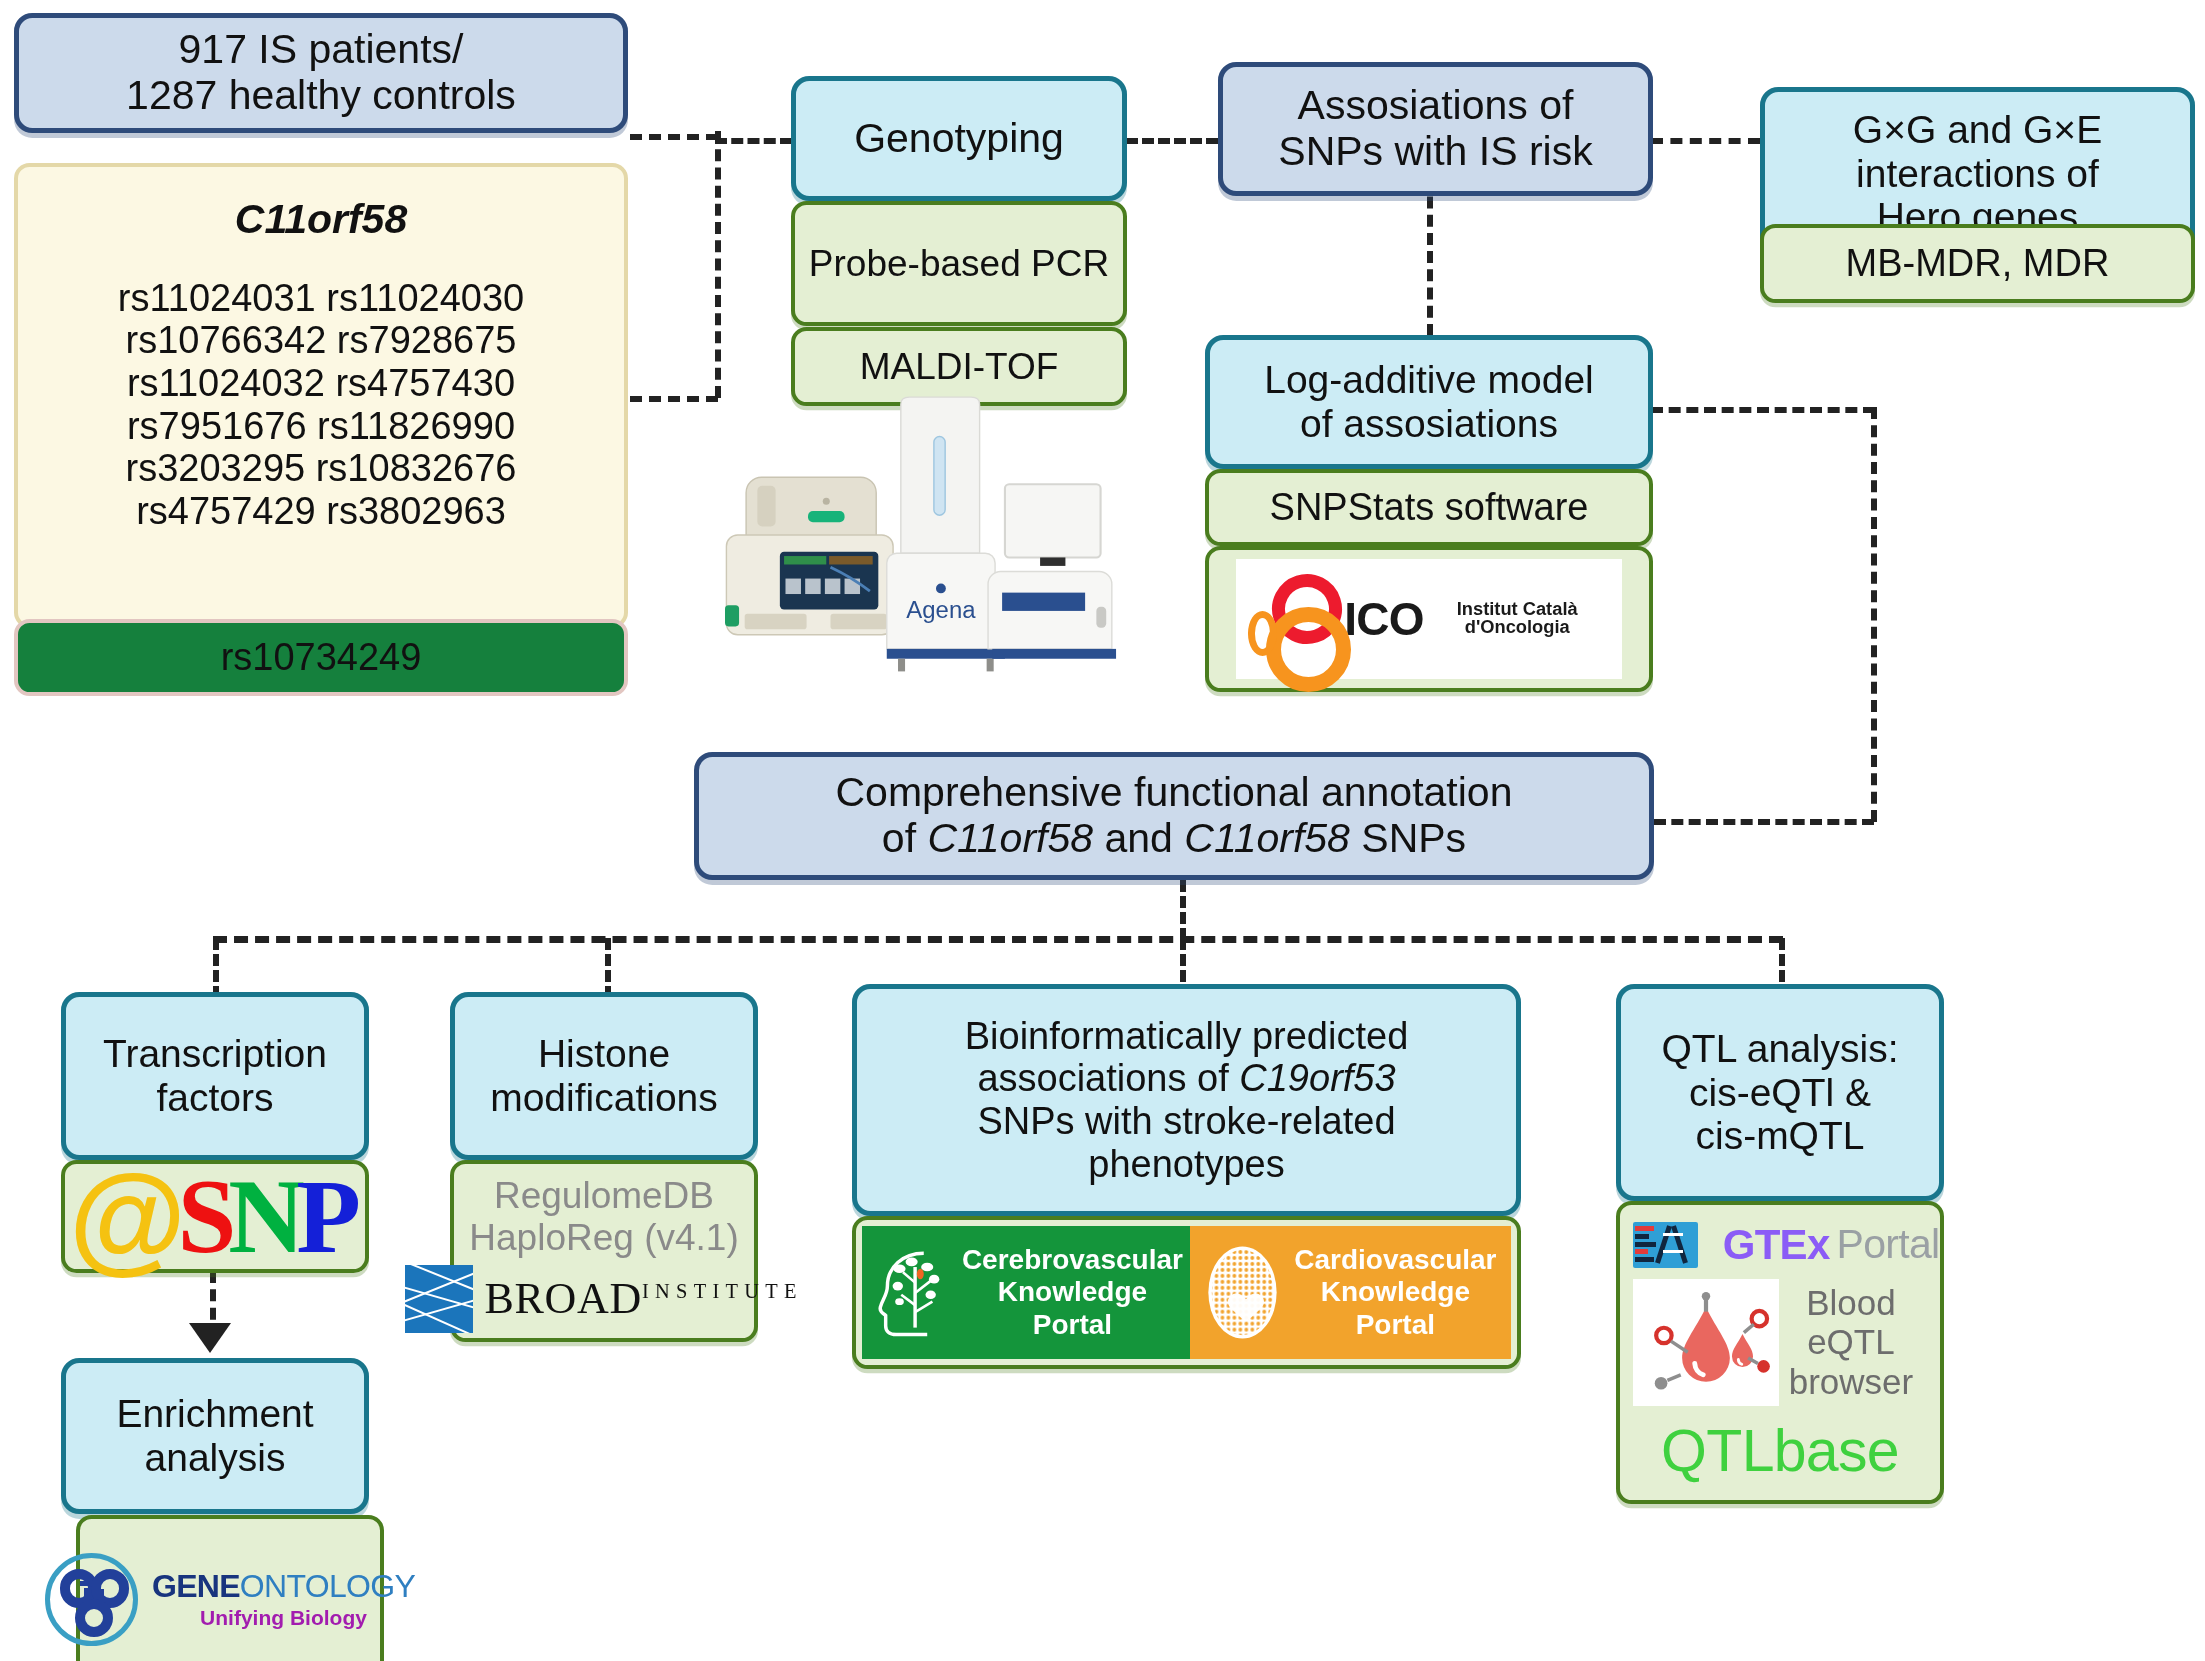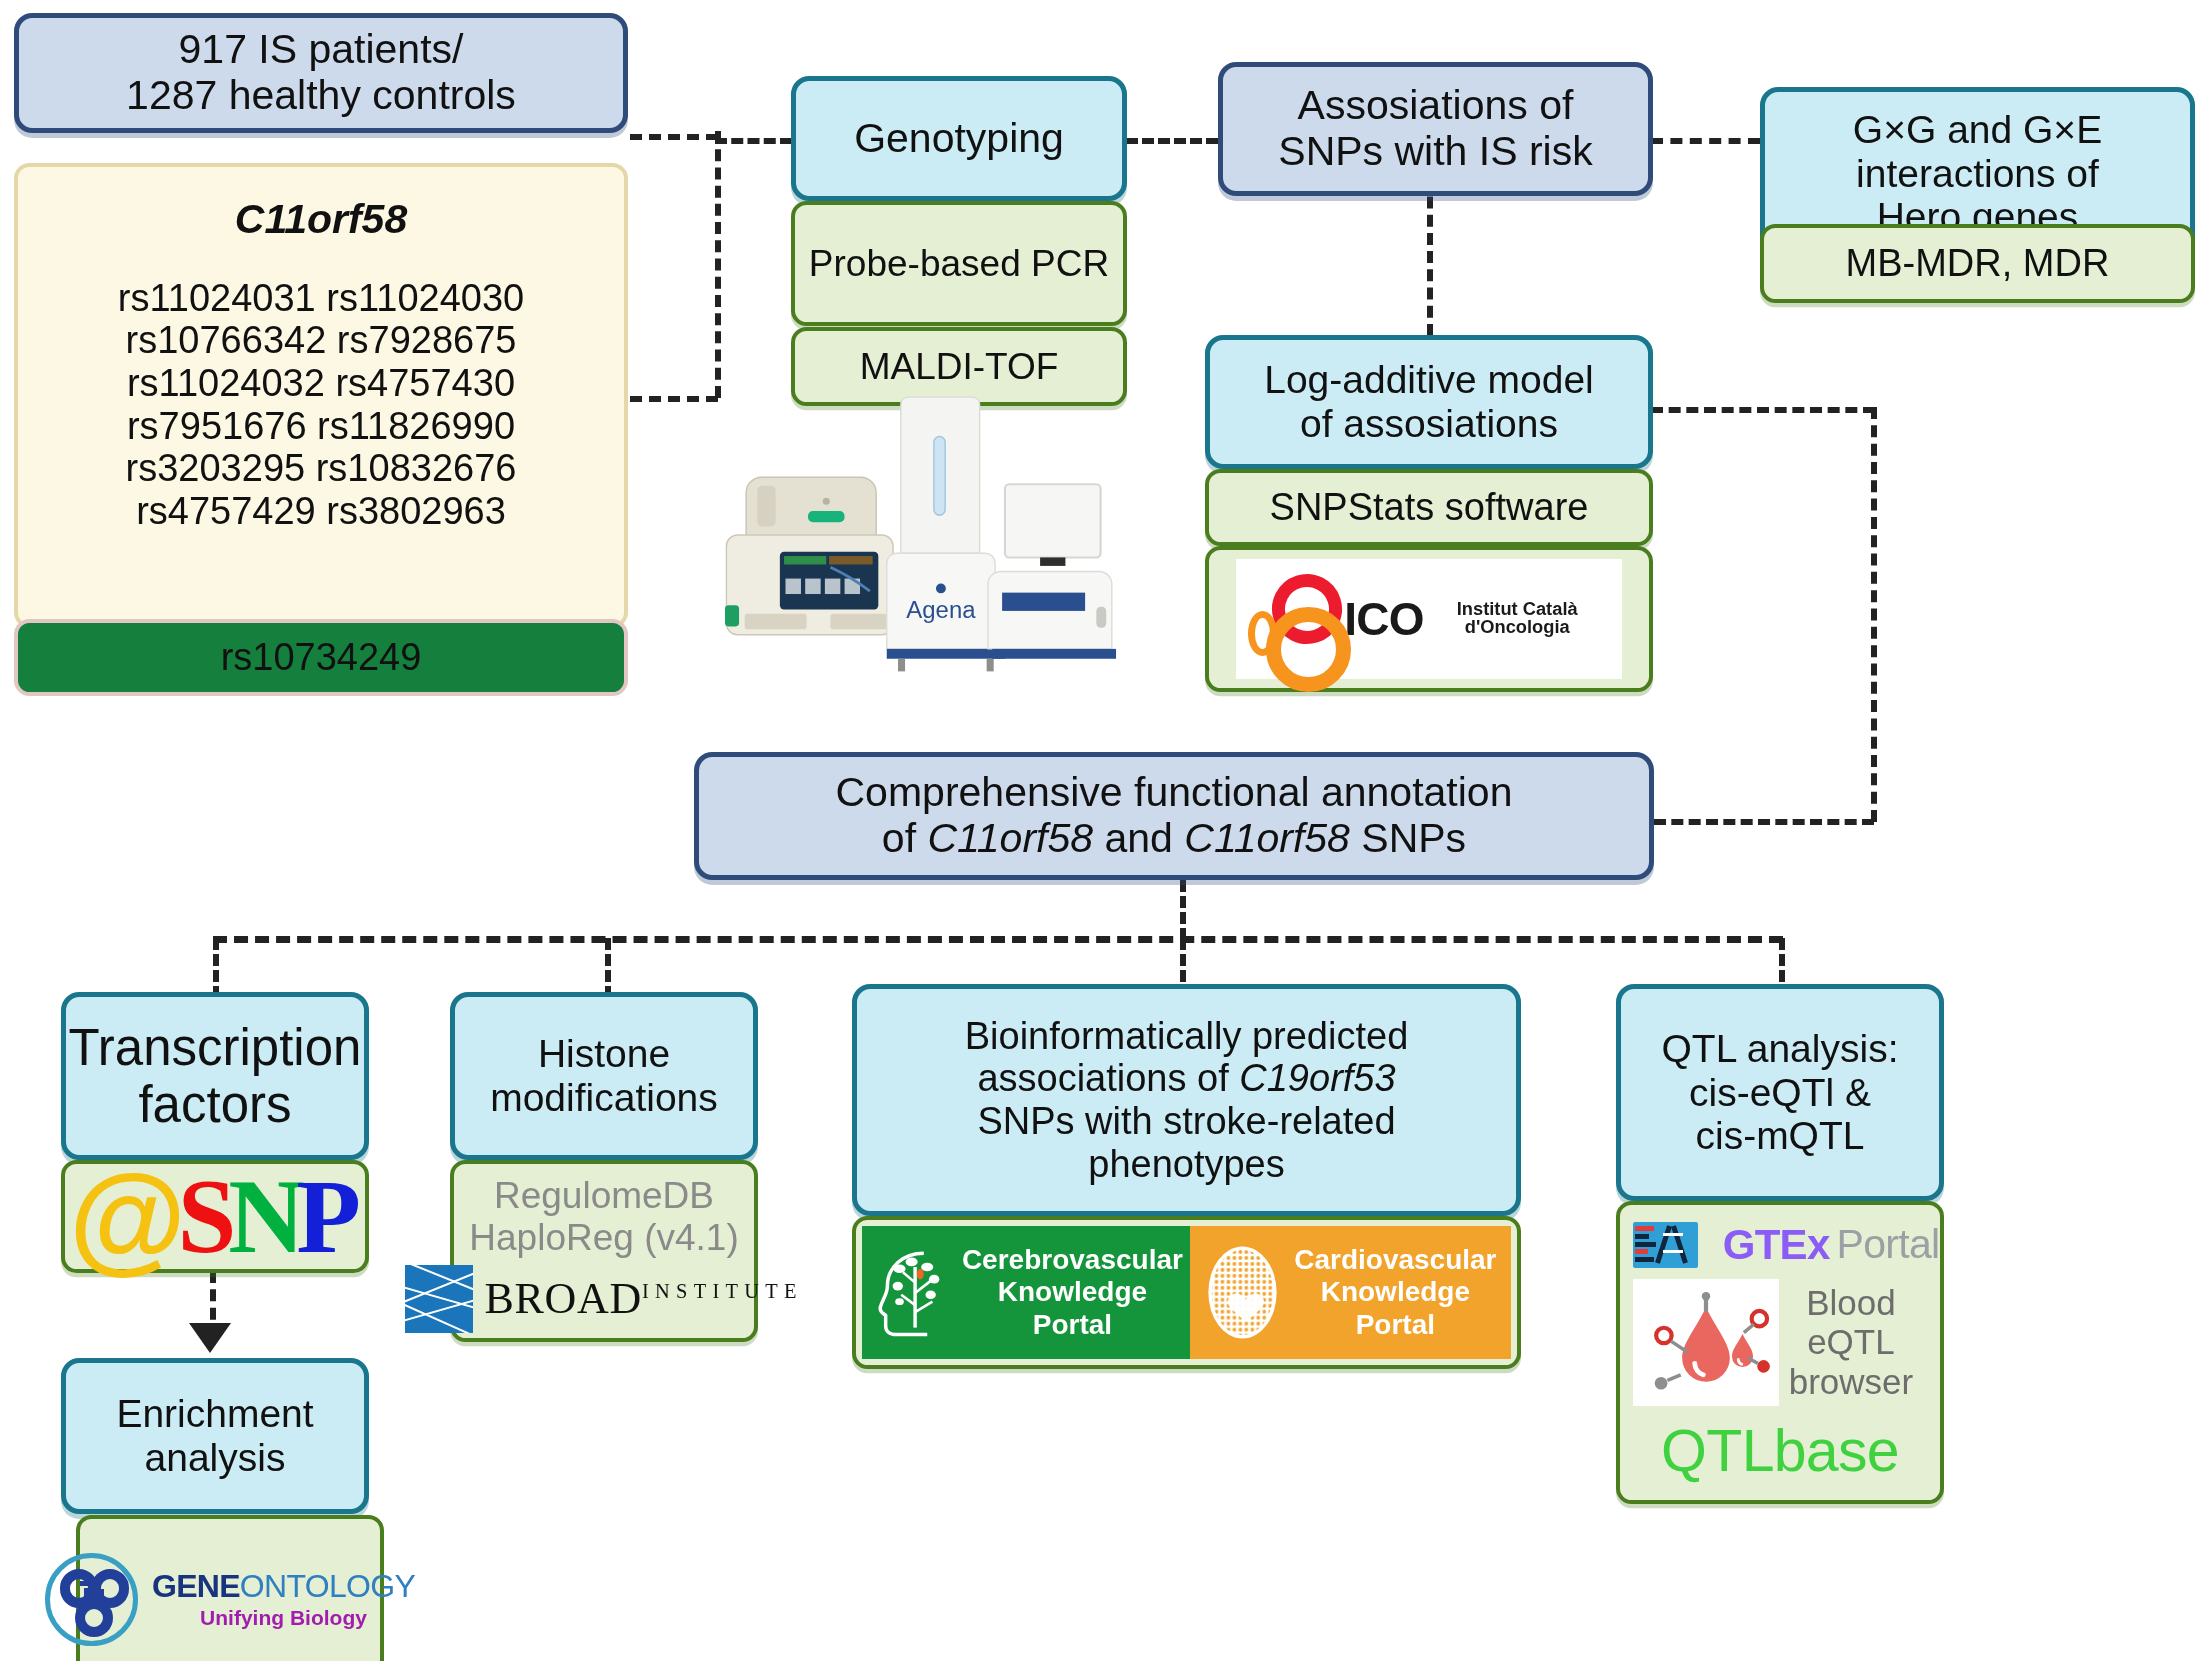--- a/index.html
+++ b/index.html
@@ -269,21 +269,21 @@
 <div class="node blue" style="left:694px;top:752px;width:960px;height:128px;">
   <div class="txt t-58">
     <div>Comprehensive functional annotation</div>
     <div>
       <span>of </span><em class="gene">C11orf58</em><span> and </span><em class="gene">C11orf58</em><span> SNPs</span>
     </div>
   </div>
 </div>
 
 <div class="node cyan" style="left:61px;top:992px;width:308px;height:168px;">
-  <div class="txt t-56" style="font-size:51px;">
+  <div class="txt t-56" style="font-size:39px;">
     <div>Transcription</div>
     <div>factors</div>
   </div>
 </div>
 <div class="node green" style="left:61px;top:1160px;width:308px;height:113px;">
   <div class="snp-logo">
     <span class="c-at">@</span>
     <span class="c-s">S</span>
     <span class="c-n">N</span>
     <span class="c-p">P</span>

